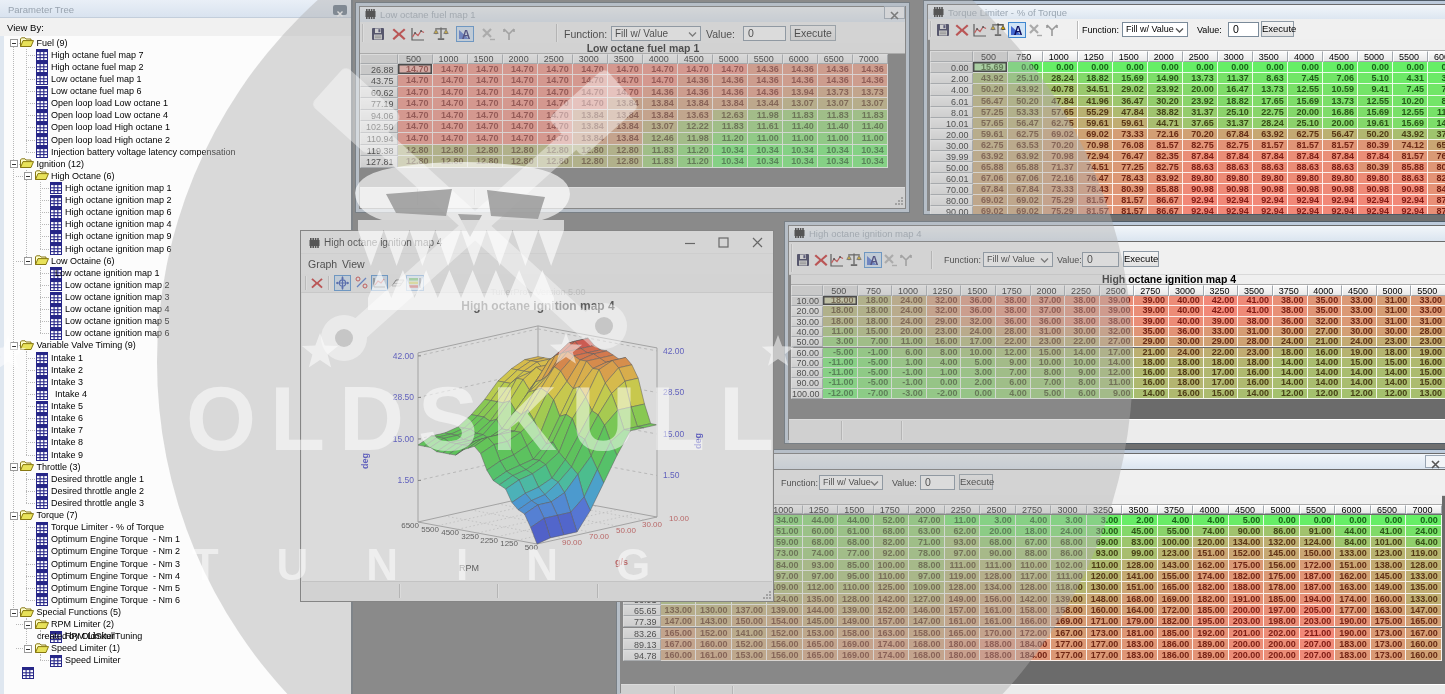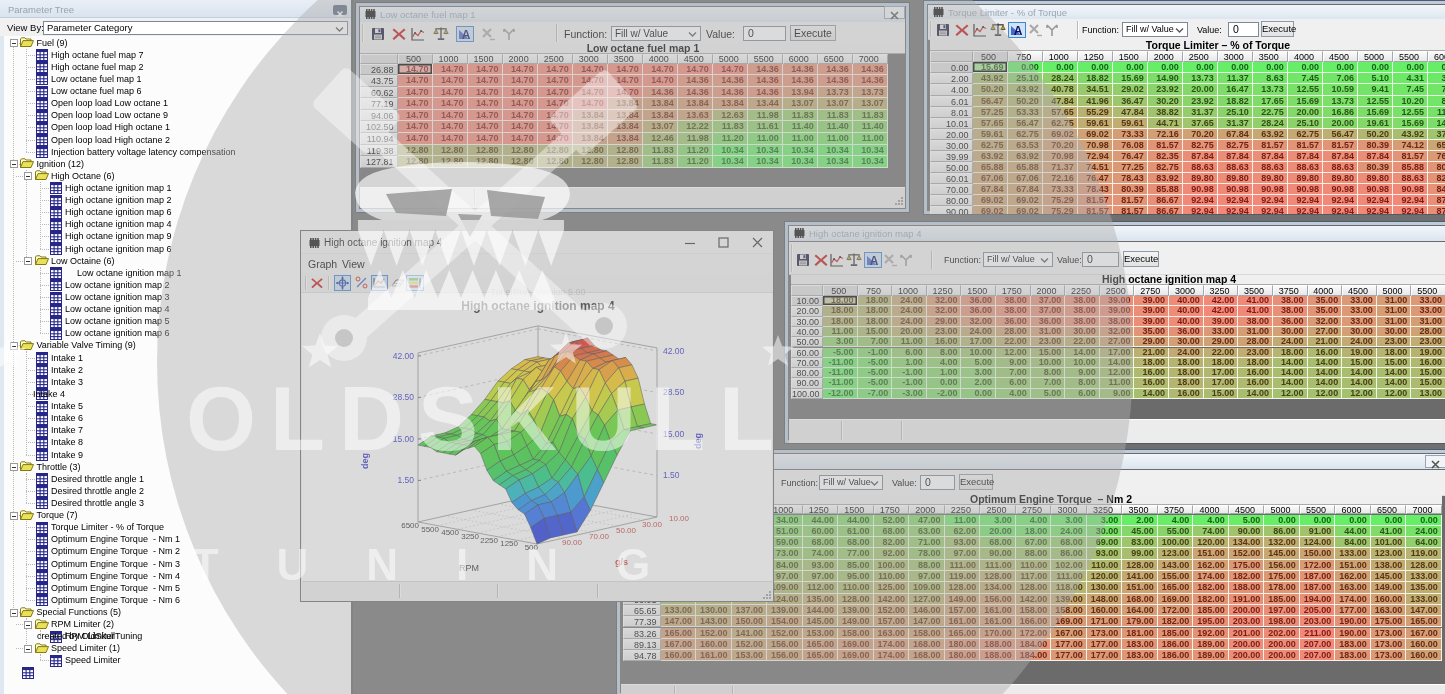--- a/index.html
+++ b/index.html
@@ -2,23 +2,20 @@
 <html><head><meta charset="utf-8"><style>html,body{margin:0;padding:0;background:#fff;font-family:"Liberation Sans",sans-serif;}#screen{position:relative;width:1445px;height:694px;overflow:hidden;background:#6f6f6f;}.trow{position:absolute;white-space:nowrap;font-family:"Liberation Sans",sans-serif;}.td,.th{display:inline-block;vertical-align:top;height:100%;box-sizing:border-box;text-align:right;padding-right:3px;overflow:hidden;}.td{border-right:1px solid rgba(255,255,255,0.85);border-bottom:1px solid rgba(255,255,255,0.85);font-weight:bold;}.th{background:linear-gradient(#fafafa,#e8e8e8);border-right:1px solid #a2a8ae;border-bottom:1px solid #a2a8ae;border-top:1px solid #fff;border-left:1px solid #fff;color:#000;}.titem{position:absolute;font-size:9px;line-height:12px;color:#000;white-space:nowrap;}</style></head><body>
 <div id="screen">
     <div style="position:absolute;left:0;top:0;width:353px;height:694px;background:#fcfcfc;border-right:2px solid #5c656e;box-sizing:border-box;z-index:5">
       <div style="position:absolute;left:0;top:0;width:351px;height:18px;background:linear-gradient(#e9eff7,#d9e3ef);border-bottom:1px solid #c3cedb;box-sizing:border-box"></div>
       <div style="position:absolute;left:8px;top:4px;font-size:9.5px;color:#98a3af">Parameter Tree</div>
       <div style="position:absolute;left:333px;top:5px;width:14px;height:10px;background:#5e6e7f;border-radius:2px"><svg width="14" height="10">
           <path d="M4.5,2.5 L9.5,7.5 M9.5,2.5 L4.5,7.5" stroke="#fff" stroke-width="1.4"></path>
         </svg></div>
       <div style="position:absolute;left:0;top:18px;width:351px;height:18px;background:#f1f1f1"></div>
       <div style="position:absolute;left:7px;top:22px;font-size:9.5px;color:#000">View By:</div>
-      <div style="position:absolute;left:43px;top:20.5px;width:305px;height:14px;background:#fff;border:1px solid #7a8a99;box-sizing:border-box;font-size:9.5px;line-height:12px;padding-left:3px;color:#000;overflow:hidden">Parameter Category<svg style="position:absolute;right:3px;top:3.0px" width="9" height="8">
-          <path d="M1,2.5 L4.5,6 L8,2.5" stroke="#555" stroke-width="1.3" fill="none"></path>
-        </svg></div>
       <div style="position:absolute;left:0;top:36px;width:4px;height:658px;background:#dfe7f0"></div>
       <div style="position:absolute;left:12.5px;top:42.6px;width:0;height:569.405px;border-left:1px dotted #b8b8b8"></div>
       <div style="position:absolute;left:16px;top:42.6px;width:4px;height:0;border-top:1px dotted #b8b8b8"></div>
       <div style="position:absolute;left:26px;top:54.715px;width:9px;height:0;border-top:1px dotted #b8b8b8"></div>
       <div style="position:absolute;left:26px;top:66.83px;width:9px;height:0;border-top:1px dotted #b8b8b8"></div>
       <div style="position:absolute;left:26px;top:78.945px;width:9px;height:0;border-top:1px dotted #b8b8b8"></div>
       <div style="position:absolute;left:26px;top:91.06px;width:9px;height:0;border-top:1px dotted #b8b8b8"></div>
       <div style="position:absolute;left:26px;top:103.17500000000001px;width:9px;height:0;border-top:1px dotted #b8b8b8"></div>
       <div style="position:absolute;left:26px;top:115.28999999999999px;width:9px;height:0;border-top:1px dotted #b8b8b8"></div>
       <div style="position:absolute;left:26px;top:127.405px;width:9px;height:0;border-top:1px dotted #b8b8b8"></div>
@@ -142,21 +139,21 @@
       <svg style="position:absolute;left:35.5px;top:109.78999999999999px" width="12" height="12" viewBox="0 0 12 12">
         <rect x="0.5" y="0.5" width="11" height="11" fill="#fff" stroke="#272788"></rect>
         <rect x="0.5" y="0.5" width="11" height="2.6" fill="#272788"></rect>
         <g stroke="#272788" stroke-width="1.1">
           <line x1="4.1" y1="3" x2="4.1" y2="11.5"></line>
           <line x1="7.8" y1="3" x2="7.8" y2="11.5"></line>
           <line x1="0.5" y1="5.8" x2="11.5" y2="5.8"></line>
           <line x1="0.5" y1="8.6" x2="11.5" y2="8.6"></line>
         </g>
       </svg>
-      <div class="titem" style="left:51px;top:109.28999999999999px">Open loop load Low octane 9</div>
+      <div class="titem" style="left:51px;top:109.28999999999999px">Open loop load Low octane 4</div>
       <svg style="position:absolute;left:35.5px;top:121.905px" width="12" height="12" viewBox="0 0 12 12">
         <rect x="0.5" y="0.5" width="11" height="11" fill="#fff" stroke="#272788"></rect>
         <rect x="0.5" y="0.5" width="11" height="2.6" fill="#272788"></rect>
         <g stroke="#272788" stroke-width="1.1">
           <line x1="4.1" y1="3" x2="4.1" y2="11.5"></line>
           <line x1="7.8" y1="3" x2="7.8" y2="11.5"></line>
           <line x1="0.5" y1="5.8" x2="11.5" y2="5.8"></line>
           <line x1="0.5" y1="8.6" x2="11.5" y2="8.6"></line>
         </g>
       </svg>
@@ -276,21 +273,21 @@
       <svg style="position:absolute;left:50px;top:267.285px" width="12" height="12" viewBox="0 0 12 12">
         <rect x="0.5" y="0.5" width="11" height="11" fill="#fff" stroke="#272788"></rect>
         <rect x="0.5" y="0.5" width="11" height="2.6" fill="#272788"></rect>
         <g stroke="#272788" stroke-width="1.1">
           <line x1="4.1" y1="3" x2="4.1" y2="11.5"></line>
           <line x1="7.8" y1="3" x2="7.8" y2="11.5"></line>
           <line x1="0.5" y1="5.8" x2="11.5" y2="5.8"></line>
           <line x1="0.5" y1="8.6" x2="11.5" y2="8.6"></line>
         </g>
       </svg>
-      <div class="titem" style="left:77px;top:266.785px">Low octane ignition map 1</div>
+      <div class="titem" style="left:55px;top:266.785px">Low octane ignition map 1</div>
       <svg style="position:absolute;left:50px;top:279.40000000000003px" width="12" height="12" viewBox="0 0 12 12">
         <rect x="0.5" y="0.5" width="11" height="11" fill="#fff" stroke="#272788"></rect>
         <rect x="0.5" y="0.5" width="11" height="2.6" fill="#272788"></rect>
         <g stroke="#272788" stroke-width="1.1">
           <line x1="4.1" y1="3" x2="4.1" y2="11.5"></line>
           <line x1="7.8" y1="3" x2="7.8" y2="11.5"></line>
           <line x1="0.5" y1="5.8" x2="11.5" y2="5.8"></line>
           <line x1="0.5" y1="8.6" x2="11.5" y2="8.6"></line>
         </g>
       </svg>
@@ -383,21 +380,21 @@
       <svg style="position:absolute;left:35.5px;top:388.435px" width="12" height="12" viewBox="0 0 12 12">
         <rect x="0.5" y="0.5" width="11" height="11" fill="#fff" stroke="#272788"></rect>
         <rect x="0.5" y="0.5" width="11" height="2.6" fill="#272788"></rect>
         <g stroke="#272788" stroke-width="1.1">
           <line x1="4.1" y1="3" x2="4.1" y2="11.5"></line>
           <line x1="7.8" y1="3" x2="7.8" y2="11.5"></line>
           <line x1="0.5" y1="5.8" x2="11.5" y2="5.8"></line>
           <line x1="0.5" y1="8.6" x2="11.5" y2="8.6"></line>
         </g>
       </svg>
-      <div class="titem" style="left:33px;top:387.935px">Intake 4</div>
+      <div class="titem" style="left:55px;top:387.935px">Intake 4</div>
       <svg style="position:absolute;left:35.5px;top:400.55px" width="12" height="12" viewBox="0 0 12 12">
         <rect x="0.5" y="0.5" width="11" height="11" fill="#fff" stroke="#272788"></rect>
         <rect x="0.5" y="0.5" width="11" height="2.6" fill="#272788"></rect>
         <g stroke="#272788" stroke-width="1.1">
           <line x1="4.1" y1="3" x2="4.1" y2="11.5"></line>
           <line x1="7.8" y1="3" x2="7.8" y2="11.5"></line>
           <line x1="0.5" y1="5.8" x2="11.5" y2="5.8"></line>
           <line x1="0.5" y1="8.6" x2="11.5" y2="8.6"></line>
         </g>
       </svg>
@@ -781,21 +778,20 @@
       </svg>
       <div style="position:absolute;left:153px;top:20px;width:1px;height:18px;background:#b9b9b9;border-right:1px solid #fff"></div>
       <div style="position:absolute;left:158px;top:23.5px;font-size:9px;line-height:11px;color:#000;white-space:nowrap">Function:</div>
       <div style="position:absolute;left:198px;top:20.5px;width:66px;height:15px;background:#fff;border:1px solid #7a8a99;box-sizing:border-box;font-size:9px;line-height:13px;padding-left:3px;color:#000;overflow:hidden">Fill w/ Value<svg style="position:absolute;right:3px;top:3.5px" width="9" height="8">
           <path d="M1,2.5 L4.5,6 L8,2.5" stroke="#555" stroke-width="1.3" fill="none"></path>
         </svg></div>
       <div style="position:absolute;left:273px;top:23.5px;font-size:9px;line-height:11px;color:#000;white-space:nowrap">Value:</div>
       <div style="position:absolute;left:304px;top:20.5px;width:31px;height:15px;background:#fff;border:1px solid #7a8a99;box-sizing:border-box;font-size:10.5px;line-height:13px;padding-left:4px;color:#000">0</div>
       <div style="position:absolute;left:337px;top:20px;width:33px;height:16px;background:linear-gradient(#f4f4f4,#e2e2e2);border:1px solid #8e9aa5;box-sizing:border-box;font-size:9.5px;line-height:14px;text-align:center;color:#000">Execute</div>
       <div style="position:absolute;left:5.600000000000023px;top:38px;width:533.56px;height:12.4px;background:#efefef;border-bottom:1px solid #aaa;box-sizing:border-box"></div>
-      <div style="position:absolute;left:94px;top:37.5px;width:400px;text-align:center;font-size:10.5px;font-weight:bold;color:#000;line-height:13.4px">Torque Limiter – % of Torque</div>
       <div class="trow" style="left:5.600000000000023px;top:50.4px;height:11px;line-height:10px;font-size:9px"><div class="th" style="width:43px;background:#dfdfdf"></div><div class="th" style="width:35.04px;background:#dddddd;text-align:center">500</div><div class="th" style="width:35.04px;text-align:center">750</div><div class="th" style="width:35.04px;text-align:center">1000</div><div class="th" style="width:35.04px;text-align:center">1250</div><div class="th" style="width:35.04px;text-align:center">1500</div><div class="th" style="width:35.04px;text-align:center">2000</div><div class="th" style="width:35.04px;text-align:center">2500</div><div class="th" style="width:35.04px;text-align:center">3000</div><div class="th" style="width:35.04px;text-align:center">3500</div><div class="th" style="width:35.04px;text-align:center">4000</div><div class="th" style="width:35.04px;text-align:center">4500</div><div class="th" style="width:35.04px;text-align:center">5000</div><div class="th" style="width:35.04px;text-align:center">5500</div><div class="th" style="width:35.04px;text-align:center">6000</div></div>
       <div class="trow" style="left:5.600000000000023px;top:61.4px;height:11.04px;line-height:10.54px;font-size:9px"><div class="th" style="width:43px;background:#dfdfdf;text-align:right;padding-right:3px;box-sizing:border-box">0.00</div><div class="td" style="width:35.04px;background:rgb(167,232,153);color:rgb(41,86,22);box-shadow:inset 0 0 0 1.5px #000;">15.69</div><div class="td" style="width:35.04px;background:rgb(102,238,102);color:rgb(23,98,23);">0.00</div><div class="td" style="width:35.04px;background:rgb(102,238,102);color:rgb(23,98,23);">0.00</div><div class="td" style="width:35.04px;background:rgb(102,238,102);color:rgb(23,98,23);">0.00</div><div class="td" style="width:35.04px;background:rgb(102,238,102);color:rgb(23,98,23);">0.00</div><div class="td" style="width:35.04px;background:rgb(102,238,102);color:rgb(23,98,23);">0.00</div><div class="td" style="width:35.04px;background:rgb(102,238,102);color:rgb(23,98,23);">0.00</div><div class="td" style="width:35.04px;background:rgb(102,238,102);color:rgb(23,98,23);">0.00</div><div class="td" style="width:35.04px;background:rgb(102,238,102);color:rgb(23,98,23);">0.00</div><div class="td" style="width:35.04px;background:rgb(102,238,102);color:rgb(23,98,23);">0.00</div><div class="td" style="width:35.04px;background:rgb(102,238,102);color:rgb(23,98,23);">0.00</div><div class="td" style="width:35.04px;background:rgb(102,238,102);color:rgb(23,98,23);">0.00</div><div class="td" style="width:35.04px;background:rgb(102,238,102);color:rgb(23,98,23);">0.00</div><div class="td" style="width:35.04px;background:rgb(102,238,102);color:rgb(23,98,23);">0.00</div></div>
       <div class="trow" style="left:5.600000000000023px;top:72.44px;height:11.04px;line-height:10.54px;font-size:9px"><div class="th" style="width:43px;text-align:right;padding-right:3px;box-sizing:border-box">2.00</div><div class="td" style="width:35.04px;background:rgb(168,190,111);color:rgb(73,64,22);">43.92</div><div class="td" style="width:35.04px;background:rgb(140,210,107);color:rgb(51,79,22);">25.10</div><div class="td" style="width:35.04px;background:rgb(145,207,107);color:rgb(55,76,22);">28.24</div><div class="td" style="width:35.04px;background:rgb(130,217,106);color:rgb(44,83,22);">18.82</div><div class="td" style="width:35.04px;background:rgb(126,221,105);color:rgb(41,86,22);">15.69</div><div class="td" style="width:35.04px;background:rgb(124,222,105);color:rgb(40,86,23);">14.90</div><div class="td" style="width:35.04px;background:rgb(123,223,105);color:rgb(39,87,23);">13.73</div><div class="td" style="width:35.04px;background:rgb(119,226,104);color:rgb(36,89,23);">11.37</div><div class="td" style="width:35.04px;background:rgb(115,229,104);color:rgb(33,91,23);">8.63</div><div class="td" style="width:35.04px;background:rgb(113,230,103);color:rgb(31,92,23);">7.45</div><div class="td" style="width:35.04px;background:rgb(113,230,103);color:rgb(31,93,23);">7.06</div><div class="td" style="width:35.04px;background:rgb(110,232,103);color:rgb(29,94,23);">5.10</div><div class="td" style="width:35.04px;background:rgb(108,233,103);color:rgb(28,95,23);">4.31</div><div class="td" style="width:35.04px;background:rgb(107,234,103);color:rgb(27,95,23);">3.53</div></div>
       <div class="trow" style="left:5.600000000000023px;top:83.47999999999999px;height:11.04px;line-height:10.54px;font-size:9px"><div class="th" style="width:43px;text-align:right;padding-right:3px;box-sizing:border-box">4.00</div><div class="td" style="width:35.04px;background:rgb(178,183,112);color:rgb(80,59,21);">50.20</div><div class="td" style="width:35.04px;background:rgb(168,190,111);color:rgb(73,64,22);">43.92</div><div class="td" style="width:35.04px;background:rgb(163,193,110);color:rgb(69,66,22);">40.78</div><div class="td" style="width:35.04px;background:rgb(154,200,109);color:rgb(62,71,22);">34.51</div><div class="td" style="width:35.04px;background:rgb(146,206,108);color:rgb(56,76,22);">29.02</div><div class="td" style="width:35.04px;background:rgb(138,212,107);color:rgb(50,79,22);">23.92</div><div class="td" style="width:35.04px;background:rgb(132,216,106);color:rgb(46,83,22);">20.00</div><div class="td" style="width:35.04px;background:rgb(127,220,105);color:rgb(42,85,22);">16.47</div><div class="td" style="width:35.04px;background:rgb(123,223,105);color:rgb(39,87,23);">13.73</div><div class="td" style="width:35.04px;background:rgb(121,224,104);color:rgb(37,88,23);">12.55</div><div class="td" style="width:35.04px;background:rgb(118,226,104);color:rgb(35,90,23);">10.59</div><div class="td" style="width:35.04px;background:rgb(116,228,104);color:rgb(34,91,23);">9.41</div><div class="td" style="width:35.04px;background:rgb(113,230,103);color:rgb(31,92,23);">7.45</div><div class="td" style="width:35.04px;background:rgb(113,230,103);color:rgb(31,93,23);">7.06</div></div>
       <div class="trow" style="left:5.600000000000023px;top:94.52px;height:11.04px;line-height:10.54px;font-size:9px"><div class="th" style="width:43px;text-align:right;padding-right:3px;box-sizing:border-box">6.01</div><div class="td" style="width:35.04px;background:rgb(187,176,113);color:rgb(87,54,21);">56.47</div><div class="td" style="width:35.04px;background:rgb(178,183,112);color:rgb(80,59,21);">50.20</div><div class="td" style="width:35.04px;background:rgb(174,186,111);color:rgb(77,61,21);">47.84</div><div class="td" style="width:35.04px;background:rgb(165,192,110);color:rgb(70,66,22);">41.96</div><div class="td" style="width:35.04px;background:rgb(157,198,109);color:rgb(64,70,22);">36.47</div><div class="td" style="width:35.04px;background:rgb(147,205,108);color:rgb(57,75,22);">30.20</div><div class="td" style="width:35.04px;background:rgb(138,212,107);color:rgb(50,79,22);">23.92</div><div class="td" style="width:35.04px;background:rgb(130,217,106);color:rgb(44,83,22);">18.82</div><div class="td" style="width:35.04px;background:rgb(129,219,105);color:rgb(43,84,22);">17.65</div><div class="td" style="width:35.04px;background:rgb(126,221,105);color:rgb(41,86,22);">15.69</div><div class="td" style="width:35.04px;background:rgb(123,223,105);color:rgb(39,87,23);">13.73</div><div class="td" style="width:35.04px;background:rgb(121,224,104);color:rgb(37,88,23);">12.55</div><div class="td" style="width:35.04px;background:rgb(117,227,104);color:rgb(35,90,23);">10.20</div><div class="td" style="width:35.04px;background:rgb(115,229,104);color:rgb(33,91,23);">8.63</div></div>
       <div class="trow" style="left:5.600000000000023px;top:105.56px;height:11.04px;line-height:10.54px;font-size:9px"><div class="th" style="width:43px;text-align:right;padding-right:3px;box-sizing:border-box">8.01</div><div class="td" style="width:35.04px;background:rgb(188,175,113);color:rgb(88,54,21);">57.25</div><div class="td" style="width:35.04px;background:rgb(182,180,112);color:rgb(83,57,21);">53.33</div><div class="td" style="width:35.04px;background:rgb(189,175,113);color:rgb(88,53,21);">57.65</div><div class="td" style="width:35.04px;background:rgb(185,177,113);color:rgb(85,55,21);">55.29</div><div class="td" style="width:35.04px;background:rgb(174,186,111);color:rgb(77,61,21);">47.84</div><div class="td" style="width:35.04px;background:rgb(160,195,110);color:rgb(67,68,22);">38.82</div><div class="td" style="width:35.04px;background:rgb(149,204,108);color:rgb(58,74,22);">31.37</div><div class="td" style="width:35.04px;background:rgb(140,210,107);color:rgb(51,79,22);">25.10</div><div class="td" style="width:35.04px;background:rgb(136,213,106);color:rgb(49,80,22);">22.75</div><div class="td" style="width:35.04px;background:rgb(132,216,106);color:rgb(46,83,22);">20.00</div><div class="td" style="width:35.04px;background:rgb(127,220,105);color:rgb(42,85,22);">16.86</div><div class="td" style="width:35.04px;background:rgb(126,221,105);color:rgb(41,86,22);">15.69</div><div class="td" style="width:35.04px;background:rgb(121,224,104);color:rgb(37,88,23);">12.55</div><div class="td" style="width:35.04px;background:rgb(119,226,104);color:rgb(36,89,23);">11.37</div></div>
       <div class="trow" style="left:5.600000000000023px;top:116.6px;height:11.04px;line-height:10.54px;font-size:9px"><div class="th" style="width:43px;text-align:right;padding-right:3px;box-sizing:border-box">10.01</div><div class="td" style="width:35.04px;background:rgb(189,175,113);color:rgb(88,53,21);">57.65</div><div class="td" style="width:35.04px;background:rgb(187,176,113);color:rgb(87,54,21);">56.47</div><div class="td" style="width:35.04px;background:rgb(196,169,114);color:rgb(94,49,21);">62.75</div><div class="td" style="width:35.04px;background:rgb(192,173,114);color:rgb(90,52,21);">59.61</div><div class="td" style="width:35.04px;background:rgb(192,173,114);color:rgb(90,52,21);">59.61</div><div class="td" style="width:35.04px;background:rgb(169,189,111);color:rgb(73,63,22);">44.71</div><div class="td" style="width:35.04px;background:rgb(159,197,109);color:rgb(66,69,22);">37.65</div><div class="td" style="width:35.04px;background:rgb(149,204,108);color:rgb(58,74,22);">31.37</div><div class="td" style="width:35.04px;background:rgb(145,207,107);color:rgb(55,76,22);">28.24</div><div class="td" style="width:35.04px;background:rgb(140,210,107);color:rgb(51,79,22);">25.10</div><div class="td" style="width:35.04px;background:rgb(132,216,106);color:rgb(46,83,22);">20.00</div><div class="td" style="width:35.04px;background:rgb(132,216,106);color:rgb(45,83,22);">19.61</div><div class="td" style="width:35.04px;background:rgb(126,221,105);color:rgb(41,86,22);">15.69</div><div class="td" style="width:35.04px;background:rgb(124,222,105);color:rgb(39,87,23);">14.51</div></div>
       <div class="trow" style="left:5.600000000000023px;top:127.63999999999999px;height:11.04px;line-height:10.54px;font-size:9px"><div class="th" style="width:43px;text-align:right;padding-right:3px;box-sizing:border-box">20.00</div><div class="td" style="width:35.04px;background:rgb(192,173,114);color:rgb(90,52,21);">59.61</div><div class="td" style="width:35.04px;background:rgb(196,169,114);color:rgb(94,49,21);">62.75</div><div class="td" style="width:35.04px;background:rgb(206,162,115);color:rgb(101,45,21);">69.02</div><div class="td" style="width:35.04px;background:rgb(206,162,115);color:rgb(101,45,21);">69.02</div><div class="td" style="width:35.04px;background:rgb(212,158,116);color:rgb(106,41,21);">73.33</div><div class="td" style="width:35.04px;background:rgb(211,159,116);color:rgb(104,42,21);">72.16</div><div class="td" style="width:35.04px;background:rgb(208,161,116);color:rgb(102,44,21);">70.20</div><div class="td" style="width:35.04px;background:rgb(204,164,115);color:rgb(100,45,21);">67.84</div><div class="td" style="width:35.04px;background:rgb(198,168,114);color:rgb(95,49,21);">63.92</div><div class="td" style="width:35.04px;background:rgb(196,169,114);color:rgb(94,49,21);">62.75</div><div class="td" style="width:35.04px;background:rgb(187,176,113);color:rgb(87,54,21);">56.47</div><div class="td" style="width:35.04px;background:rgb(178,183,112);color:rgb(80,59,21);">50.20</div><div class="td" style="width:35.04px;background:rgb(168,190,111);color:rgb(73,64,22);">43.92</div><div class="td" style="width:35.04px;background:rgb(159,197,109);color:rgb(66,69,22);">37.65</div></div>
       <div class="trow" style="left:5.600000000000023px;top:138.68px;height:11.04px;line-height:10.54px;font-size:9px"><div class="th" style="width:43px;text-align:right;padding-right:3px;box-sizing:border-box">30.00</div><div class="td" style="width:35.04px;background:rgb(196,169,114);color:rgb(94,49,21);">62.75</div><div class="td" style="width:35.04px;background:rgb(198,168,114);color:rgb(95,49,21);">63.53</div><div class="td" style="width:35.04px;background:rgb(208,161,116);color:rgb(102,44,21);">70.20</div><div class="td" style="width:35.04px;background:rgb(209,160,116);color:rgb(103,43,21);">70.98</div><div class="td" style="width:35.04px;background:rgb(217,155,117);color:rgb(109,39,21);">76.08</div><div class="td" style="width:35.04px;background:rgb(225,149,118);color:rgb(115,35,20);">81.57</div><div class="td" style="width:35.04px;background:rgb(227,147,118);color:rgb(116,34,20);">82.75</div><div class="td" style="width:35.04px;background:rgb(227,147,118);color:rgb(116,34,20);">82.75</div><div class="td" style="width:35.04px;background:rgb(225,149,118);color:rgb(115,35,20);">81.57</div><div class="td" style="width:35.04px;background:rgb(225,149,118);color:rgb(115,35,20);">81.57</div><div class="td" style="width:35.04px;background:rgb(225,149,118);color:rgb(115,35,20);">81.57</div><div class="td" style="width:35.04px;background:rgb(223,150,118);color:rgb(114,36,20);">80.39</div><div class="td" style="width:35.04px;background:rgb(214,157,116);color:rgb(107,41,21);">74.12</div><div class="td" style="width:35.04px;background:rgb(201,166,115);color:rgb(97,47,21);">65.88</div></div>
       <div class="trow" style="left:5.600000000000023px;top:149.72px;height:11.04px;line-height:10.54px;font-size:9px"><div class="th" style="width:43px;text-align:right;padding-right:3px;box-sizing:border-box">39.99</div><div class="td" style="width:35.04px;background:rgb(198,168,114);color:rgb(95,49,21);">63.92</div><div class="td" style="width:35.04px;background:rgb(198,168,114);color:rgb(95,49,21);">63.92</div><div class="td" style="width:35.04px;background:rgb(209,160,116);color:rgb(103,43,21);">70.98</div><div class="td" style="width:35.04px;background:rgb(212,158,116);color:rgb(105,42,21);">72.94</div><div class="td" style="width:35.04px;background:rgb(217,154,117);color:rgb(109,39,21);">76.47</div><div class="td" style="width:35.04px;background:rgb(226,148,118);color:rgb(116,34,20);">82.35</div><div class="td" style="width:35.04px;background:rgb(234,142,119);color:rgb(122,30,20);">87.84</div><div class="td" style="width:35.04px;background:rgb(234,142,119);color:rgb(122,30,20);">87.84</div><div class="td" style="width:35.04px;background:rgb(234,142,119);color:rgb(122,30,20);">87.84</div><div class="td" style="width:35.04px;background:rgb(234,142,119);color:rgb(122,30,20);">87.84</div><div class="td" style="width:35.04px;background:rgb(234,142,119);color:rgb(122,30,20);">87.84</div><div class="td" style="width:35.04px;background:rgb(234,142,119);color:rgb(122,30,20);">87.84</div><div class="td" style="width:35.04px;background:rgb(225,149,118);color:rgb(115,35,20);">81.57</div><div class="td" style="width:35.04px;background:rgb(217,154,117);color:rgb(109,39,21);">76.47</div></div>
@@ -907,21 +903,20 @@
       <div style="position:absolute;left:4px;top:20px;width:832px;height:26px;background:#f0f0f0;border-bottom:1px solid #d9d9d9;box-sizing:border-box"></div>
       <div style="position:absolute;left:6px;top:22px;width:1px;height:21px;background:#c4c4c4;border-right:1px solid #fff"></div>
       <div style="position:absolute;left:164px;top:27.5px;font-size:9px;line-height:11px;color:#000;white-space:nowrap">Function:</div>
       <div style="position:absolute;left:202px;top:24.5px;width:64px;height:15px;background:#fff;border:1px solid #7a8a99;box-sizing:border-box;font-size:9px;line-height:13px;padding-left:3px;color:#000;overflow:hidden">Fill w/ Value<svg style="position:absolute;right:3px;top:3.5px" width="9" height="8">
           <path d="M1,2.5 L4.5,6 L8,2.5" stroke="#555" stroke-width="1.3" fill="none"></path>
         </svg></div>
       <div style="position:absolute;left:275px;top:27.5px;font-size:9px;line-height:11px;color:#000;white-space:nowrap">Value:</div>
       <div style="position:absolute;left:303px;top:24.5px;width:35px;height:15px;background:#fff;border:1px solid #7a8a99;box-sizing:border-box;font-size:10.5px;line-height:13px;padding-left:4px;color:#000">0</div>
       <div style="position:absolute;left:342px;top:24px;width:34px;height:16px;background:linear-gradient(#f4f4f4,#e2e2e2);border:1px solid #8e9aa5;box-sizing:border-box;font-size:9.5px;line-height:14px;text-align:center;color:#000">Execute</div>
       <div style="position:absolute;left:6px;top:44.5px;width:818.94px;height:10.3px;background:#efefef;border-bottom:1px solid #aaa;box-sizing:border-box"></div>
-      <div style="position:absolute;left:234px;top:44.0px;width:400px;text-align:center;font-size:10.5px;font-weight:bold;color:#000;line-height:11.3px">Optimum Engine Torque&nbsp; – Nm 2</div>
       <div class="trow" style="left:6px;top:54.8px;height:9.7px;line-height:8.7px;font-size:9px"><div class="th" style="width:37.5px;"></div><div class="th" style="width:35.52px;text-align:center">250</div><div class="th" style="width:35.52px;text-align:center">500</div><div class="th" style="width:35.52px;text-align:center">750</div><div class="th" style="width:35.52px;text-align:center">1000</div><div class="th" style="width:35.52px;text-align:center">1250</div><div class="th" style="width:35.52px;text-align:center">1500</div><div class="th" style="width:35.52px;text-align:center">1750</div><div class="th" style="width:35.52px;text-align:center">2000</div><div class="th" style="width:35.52px;text-align:center">2250</div><div class="th" style="width:35.52px;text-align:center">2500</div><div class="th" style="width:35.52px;text-align:center">2750</div><div class="th" style="width:35.52px;text-align:center">3000</div><div class="th" style="width:35.52px;text-align:center">3250</div><div class="th" style="width:35.52px;text-align:center">3500</div><div class="th" style="width:35.52px;text-align:center">3750</div><div class="th" style="width:35.52px;text-align:center">4000</div><div class="th" style="width:35.52px;text-align:center">4500</div><div class="th" style="width:35.52px;text-align:center">5000</div><div class="th" style="width:35.52px;text-align:center">5500</div><div class="th" style="width:35.52px;text-align:center">6000</div><div class="th" style="width:35.52px;text-align:center">6500</div><div class="th" style="width:35.52px;text-align:center">7000</div></div>
       <div class="trow" style="left:6px;top:64.5px;height:11.3px;line-height:10.8px;font-size:9px"><div class="th" style="width:37.5px;text-align:right;padding-right:3px;box-sizing:border-box">5.87</div><div class="td" style="width:35.52px;background:rgb(115,228,104);color:rgb(33,91,23);">20.00</div><div class="td" style="width:35.52px;background:rgb(119,226,104);color:rgb(35,89,23);">25.00</div><div class="td" style="width:35.52px;background:rgb(122,223,105);color:rgb(38,88,23);">30.00</div><div class="td" style="width:35.52px;background:rgb(125,222,105);color:rgb(40,86,23);">34.00</div><div class="td" style="width:35.52px;background:rgb(131,217,106);color:rgb(45,83,22);">44.00</div><div class="td" style="width:35.52px;background:rgb(131,217,106);color:rgb(45,83,22);">44.00</div><div class="td" style="width:35.52px;background:rgb(137,213,106);color:rgb(49,80,22);">52.00</div><div class="td" style="width:35.52px;background:rgb(133,215,106);color:rgb(46,82,22);">47.00</div><div class="td" style="width:35.52px;background:rgb(109,233,103);color:rgb(28,94,23);">11.00</div><div class="td" style="width:35.52px;background:rgb(104,237,102);color:rgb(24,97,23);">3.00</div><div class="td" style="width:35.52px;background:rgb(105,236,102);color:rgb(25,97,23);">4.00</div><div class="td" style="width:35.52px;background:rgb(104,237,102);color:rgb(24,97,23);">3.00</div><div class="td" style="width:35.52px;background:rgb(104,237,102);color:rgb(24,97,23);">3.00</div><div class="td" style="width:35.52px;background:rgb(103,237,102);color:rgb(24,97,23);">2.00</div><div class="td" style="width:35.52px;background:rgb(105,236,102);color:rgb(25,97,23);">4.00</div><div class="td" style="width:35.52px;background:rgb(105,236,102);color:rgb(25,97,23);">4.00</div><div class="td" style="width:35.52px;background:rgb(105,236,102);color:rgb(25,96,23);">5.00</div><div class="td" style="width:35.52px;background:rgb(102,238,102);color:rgb(23,98,23);">0.00</div><div class="td" style="width:35.52px;background:rgb(102,238,102);color:rgb(23,98,23);">0.00</div><div class="td" style="width:35.52px;background:rgb(102,238,102);color:rgb(23,98,23);">0.00</div><div class="td" style="width:35.52px;background:rgb(102,238,102);color:rgb(23,98,23);">0.00</div><div class="td" style="width:35.52px;background:rgb(102,238,102);color:rgb(23,98,23);">0.00</div></div>
       <div class="trow" style="left:6px;top:75.8px;height:11.3px;line-height:10.8px;font-size:9px"><div class="th" style="width:37.5px;text-align:right;padding-right:3px;box-sizing:border-box">11.74</div><div class="td" style="width:35.52px;background:rgb(122,223,105);color:rgb(38,88,23);">30.00</div><div class="td" style="width:35.52px;background:rgb(127,220,105);color:rgb(42,85,22);">38.00</div><div class="td" style="width:35.52px;background:rgb(132,216,106);color:rgb(45,83,22);">45.00</div><div class="td" style="width:35.52px;background:rgb(136,213,106);color:rgb(48,81,22);">51.00</div><div class="td" style="width:35.52px;background:rgb(142,209,107);color:rgb(53,78,22);">60.00</div><div class="td" style="width:35.52px;background:rgb(142,209,107);color:rgb(53,77,22);">61.00</div><div class="td" style="width:35.52px;background:rgb(147,205,108);color:rgb(57,75,22);">68.00</div><div class="td" style="width:35.52px;background:rgb(144,208,107);color:rgb(54,77,22);">63.00</div><div class="td" style="width:35.52px;background:rgb(143,208,107);color:rgb(54,77,22);">62.00</div><div class="td" style="width:35.52px;background:rgb(115,228,104);color:rgb(33,91,23);">20.00</div><div class="td" style="width:35.52px;background:rgb(114,229,104);color:rgb(32,92,23);">18.00</div><div class="td" style="width:35.52px;background:rgb(118,226,104);color:rgb(35,90,23);">24.00</div><div class="td" style="width:35.52px;background:rgb(122,223,105);color:rgb(38,88,23);">30.00</div><div class="td" style="width:35.52px;background:rgb(132,216,106);color:rgb(45,83,22);">45.00</div><div class="td" style="width:35.52px;background:rgb(138,211,107);color:rgb(50,79,22);">55.00</div><div class="td" style="width:35.52px;background:rgb(151,202,108);color:rgb(60,73,22);">74.00</div><div class="td" style="width:35.52px;background:rgb(162,194,110);color:rgb(68,67,22);">90.00</div><div class="td" style="width:35.52px;background:rgb(159,196,109);color:rgb(66,69,22);">86.00</div><div class="td" style="width:35.52px;background:rgb(162,194,110);color:rgb(68,67,22);">91.00</div><div class="td" style="width:35.52px;background:rgb(131,217,106);color:rgb(45,83,22);">44.00</div><div class="td" style="width:35.52px;background:rgb(129,218,105);color:rgb(43,84,22);">41.00</div><div class="td" style="width:35.52px;background:rgb(118,226,104);color:rgb(35,90,23);">24.00</div></div>
       <div class="trow" style="left:6px;top:87.1px;height:11.3px;line-height:10.8px;font-size:9px"><div class="th" style="width:37.5px;text-align:right;padding-right:3px;box-sizing:border-box">17.61</div><div class="td" style="width:35.52px;background:rgb(129,219,105);color:rgb(43,84,22);">40.00</div><div class="td" style="width:35.52px;background:rgb(134,215,106);color:rgb(47,82,22);">48.00</div><div class="td" style="width:35.52px;background:rgb(138,212,107);color:rgb(50,80,22);">54.00</div><div class="td" style="width:35.52px;background:rgb(141,209,107);color:rgb(52,78,22);">59.00</div><div class="td" style="width:35.52px;background:rgb(147,205,108);color:rgb(57,75,22);">68.00</div><div class="td" style="width:35.52px;background:rgb(147,205,108);color:rgb(57,75,22);">68.00</div><div class="td" style="width:35.52px;background:rgb(156,198,109);color:rgb(64,70,22);">82.00</div><div class="td" style="width:35.52px;background:rgb(149,204,108);color:rgb(58,74,22);">71.00</div><div class="td" style="width:35.52px;background:rgb(164,193,110);color:rgb(69,66,22);">93.00</div><div class="td" style="width:35.52px;background:rgb(147,205,108);color:rgb(57,75,22);">68.00</div><div class="td" style="width:35.52px;background:rgb(146,206,108);color:rgb(56,75,22);">67.00</div><div class="td" style="width:35.52px;background:rgb(147,205,108);color:rgb(57,75,22);">68.00</div><div class="td" style="width:35.52px;background:rgb(148,205,108);color:rgb(57,74,22);">69.00</div><div class="td" style="width:35.52px;background:rgb(157,198,109);color:rgb(64,70,22);">83.00</div><div class="td" style="width:35.52px;background:rgb(168,190,111);color:rgb(73,64,22);">100.00</div><div class="td" style="width:35.52px;background:rgb(182,180,112);color:rgb(83,57,21);">120.00</div><div class="td" style="width:35.52px;background:rgb(191,173,113);color:rgb(90,52,21);">134.00</div><div class="td" style="width:35.52px;background:rgb(190,174,113);color:rgb(89,53,21);">132.00</div><div class="td" style="width:35.52px;background:rgb(184,178,113);color:rgb(85,56,21);">124.00</div><div class="td" style="width:35.52px;background:rgb(158,197,109);color:rgb(65,69,22);">84.00</div><div class="td" style="width:35.52px;background:rgb(169,189,111);color:rgb(73,64,22);">101.00</div><div class="td" style="width:35.52px;background:rgb(144,207,107);color:rgb(55,76,22);">64.00</div></div>
       <div class="trow" style="left:6px;top:98.4px;height:11.3px;line-height:10.8px;font-size:9px"><div class="th" style="width:37.5px;text-align:right;padding-right:3px;box-sizing:border-box">23.48</div><div class="td" style="width:35.52px;background:rgb(137,213,106);color:rgb(49,80,22);">52.00</div><div class="td" style="width:35.52px;background:rgb(142,209,107);color:rgb(53,78,22);">60.00</div><div class="td" style="width:35.52px;background:rgb(146,206,108);color:rgb(56,75,22);">66.00</div><div class="td" style="width:35.52px;background:rgb(150,203,108);color:rgb(59,73,22);">73.00</div><div class="td" style="width:35.52px;background:rgb(151,202,108);color:rgb(60,73,22);">74.00</div><div class="td" style="width:35.52px;background:rgb(153,201,109);color:rgb(61,72,22);">77.00</div><div class="td" style="width:35.52px;background:rgb(163,194,110);color:rgb(69,67,22);">92.00</div><div class="td" style="width:35.52px;background:rgb(154,200,109);color:rgb(62,71,22);">78.00</div><div class="td" style="width:35.52px;background:rgb(166,191,110);color:rgb(71,65,22);">97.00</div><div class="td" style="width:35.52px;background:rgb(162,194,110);color:rgb(68,67,22);">90.00</div><div class="td" style="width:35.52px;background:rgb(160,195,110);color:rgb(67,68,22);">88.00</div><div class="td" style="width:35.52px;background:rgb(159,196,109);color:rgb(66,69,22);">86.00</div><div class="td" style="width:35.52px;background:rgb(164,193,110);color:rgb(69,66,22);">93.00</div><div class="td" style="width:35.52px;background:rgb(168,190,110);color:rgb(72,64,22);">99.00</div><div class="td" style="width:35.52px;background:rgb(184,179,112);color:rgb(84,56,21);">123.00</div><div class="td" style="width:35.52px;background:rgb(202,165,115);color:rgb(98,46,21);">151.00</div><div class="td" style="width:35.52px;background:rgb(203,165,115);color:rgb(99,46,21);">152.00</div><div class="td" style="width:35.52px;background:rgb(198,168,114);color:rgb(95,49,21);">145.00</div><div class="td" style="width:35.52px;background:rgb(202,165,115);color:rgb(98,47,21);">150.00</div><div class="td" style="width:35.52px;background:rgb(190,174,113);color:rgb(89,53,21);">133.00</div><div class="td" style="width:35.52px;background:rgb(184,179,112);color:rgb(84,56,21);">123.00</div><div class="td" style="width:35.52px;background:rgb(181,180,112);color:rgb(82,57,21);">119.00</div></div>
       <div class="trow" style="left:6px;top:109.7px;height:11.3px;line-height:10.8px;font-size:9px"><div class="th" style="width:37.5px;text-align:right;padding-right:3px;box-sizing:border-box">29.35</div><div class="td" style="width:35.52px;background:rgb(143,208,107);color:rgb(54,77,22);">62.00</div><div class="td" style="width:35.52px;background:rgb(148,204,108);color:rgb(58,74,22);">70.00</div><div class="td" style="width:35.52px;background:rgb(154,200,109);color:rgb(62,71,22);">78.00</div><div class="td" style="width:35.52px;background:rgb(158,197,109);color:rgb(65,69,22);">84.00</div><div class="td" style="width:35.52px;background:rgb(164,193,110);color:rgb(69,66,22);">93.00</div><div class="td" style="width:35.52px;background:rgb(158,197,109);color:rgb(65,69,22);">85.00</div><div class="td" style="width:35.52px;background:rgb(168,190,111);color:rgb(73,64,22);">100.00</div><div class="td" style="width:35.52px;background:rgb(160,195,110);color:rgb(67,68,22);">88.00</div><div class="td" style="width:35.52px;background:rgb(176,184,111);color:rgb(78,60,21);">111.00</div><div class="td" style="width:35.52px;background:rgb(176,184,111);color:rgb(78,60,21);">111.00</div><div class="td" style="width:35.52px;background:rgb(175,185,111);color:rgb(78,60,21);">110.00</div><div class="td" style="width:35.52px;background:rgb(170,189,111);color:rgb(74,63,22);">102.00</div><div class="td" style="width:35.52px;background:rgb(175,185,111);color:rgb(78,60,21);">110.00</div><div class="td" style="width:35.52px;background:rgb(187,176,113);color:rgb(87,54,21);">128.00</div><div class="td" style="width:35.52px;background:rgb(197,169,114);color:rgb(94,49,21);">143.00</div><div class="td" style="width:35.52px;background:rgb(209,160,116);color:rgb(104,43,21);">162.00</div><div class="td" style="width:35.52px;background:rgb(218,153,117);color:rgb(110,38,21);">175.00</div><div class="td" style="width:35.52px;background:rgb(206,163,115);color:rgb(101,45,21);">156.00</div><div class="td" style="width:35.52px;background:rgb(216,155,117);color:rgb(109,39,21);">172.00</div><div class="td" style="width:35.52px;background:rgb(202,165,115);color:rgb(98,46,21);">151.00</div><div class="td" style="width:35.52px;background:rgb(194,171,114);color:rgb(92,51,21);">138.00</div><div class="td" style="width:35.52px;background:rgb(187,176,113);color:rgb(87,54,21);">128.00</div></div>
       <div class="trow" style="left:6px;top:121.0px;height:11.3px;line-height:10.8px;font-size:9px"><div class="th" style="width:37.5px;text-align:right;padding-right:3px;box-sizing:border-box">35.22</div><div class="td" style="width:35.52px;background:rgb(152,202,108);color:rgb(60,72,22);">75.00</div><div class="td" style="width:35.52px;background:rgb(156,198,109);color:rgb(64,70,22);">82.00</div><div class="td" style="width:35.52px;background:rgb(162,194,110);color:rgb(68,67,22);">90.00</div><div class="td" style="width:35.52px;background:rgb(166,191,110);color:rgb(71,65,22);">97.00</div><div class="td" style="width:35.52px;background:rgb(166,191,110);color:rgb(71,65,22);">97.00</div><div class="td" style="width:35.52px;background:rgb(165,192,110);color:rgb(70,66,22);">95.00</div><div class="td" style="width:35.52px;background:rgb(175,185,111);color:rgb(78,60,21);">110.00</div><div class="td" style="width:35.52px;background:rgb(166,191,110);color:rgb(71,65,22);">97.00</div><div class="td" style="width:35.52px;background:rgb(181,180,112);color:rgb(82,57,21);">119.00</div><div class="td" style="width:35.52px;background:rgb(187,176,113);color:rgb(87,54,21);">128.00</div><div class="td" style="width:35.52px;background:rgb(180,181,112);color:rgb(81,58,21);">117.00</div><div class="td" style="width:35.52px;background:rgb(176,184,111);color:rgb(78,60,21);">111.00</div><div class="td" style="width:35.52px;background:rgb(182,180,112);color:rgb(83,57,21);">120.00</div><div class="td" style="width:35.52px;background:rgb(196,170,114);color:rgb(93,50,21);">141.00</div><div class="td" style="width:35.52px;background:rgb(205,163,115);color:rgb(100,45,21);">155.00</div><div class="td" style="width:35.52px;background:rgb(217,154,117);color:rgb(110,39,21);">174.00</div><div class="td" style="width:35.52px;background:rgb(223,150,118);color:rgb(114,36,20);">182.00</div><div class="td" style="width:35.52px;background:rgb(218,153,117);color:rgb(110,38,21);">175.00</div><div class="td" style="width:35.52px;background:rgb(226,148,118);color:rgb(116,34,20);">187.00</div><div class="td" style="width:35.52px;background:rgb(209,160,116);color:rgb(104,43,21);">162.00</div><div class="td" style="width:35.52px;background:rgb(198,168,114);color:rgb(95,49,21);">145.00</div><div class="td" style="width:35.52px;background:rgb(190,174,113);color:rgb(89,53,21);">133.00</div></div>
       <div class="trow" style="left:6px;top:132.3px;height:11.3px;line-height:10.8px;font-size:9px"><div class="th" style="width:37.5px;text-align:right;padding-right:3px;box-sizing:border-box">41.09</div><div class="td" style="width:35.52px;background:rgb(160,195,110);color:rgb(67,68,22);">88.00</div><div class="td" style="width:35.52px;background:rgb(165,192,110);color:rgb(70,66,22);">95.00</div><div class="td" style="width:35.52px;background:rgb(170,189,111);color:rgb(74,63,22);">102.00</div><div class="td" style="width:35.52px;background:rgb(174,185,111);color:rgb(77,61,21);">109.00</div><div class="td" style="width:35.52px;background:rgb(176,184,112);color:rgb(79,60,21);">112.00</div><div class="td" style="width:35.52px;background:rgb(175,185,111);color:rgb(78,60,21);">110.00</div><div class="td" style="width:35.52px;background:rgb(185,178,113);color:rgb(85,55,21);">125.00</div><div class="td" style="width:35.52px;background:rgb(174,185,111);color:rgb(77,61,21);">109.00</div><div class="td" style="width:35.52px;background:rgb(187,176,113);color:rgb(87,54,21);">128.00</div><div class="td" style="width:35.52px;background:rgb(191,173,113);color:rgb(90,52,21);">134.00</div><div class="td" style="width:35.52px;background:rgb(187,176,113);color:rgb(87,54,21);">128.00</div><div class="td" style="width:35.52px;background:rgb(180,181,112);color:rgb(82,58,21);">118.00</div><div class="td" style="width:35.52px;background:rgb(188,175,113);color:rgb(88,54,21);">130.00</div><div class="td" style="width:35.52px;background:rgb(202,165,115);color:rgb(98,46,21);">151.00</div><div class="td" style="width:35.52px;background:rgb(211,158,116);color:rgb(105,42,21);">165.00</div><div class="td" style="width:35.52px;background:rgb(223,150,118);color:rgb(114,36,20);">182.00</div><div class="td" style="width:35.52px;background:rgb(227,147,118);color:rgb(117,34,20);">188.00</div><div class="td" style="width:35.52px;background:rgb(220,152,117);color:rgb(112,37,20);">178.00</div><div class="td" style="width:35.52px;background:rgb(226,148,118);color:rgb(116,34,20);">187.00</div><div class="td" style="width:35.52px;background:rgb(210,159,116);color:rgb(104,42,21);">163.00</div><div class="td" style="width:35.52px;background:rgb(201,166,115);color:rgb(97,47,21);">149.00</div><div class="td" style="width:35.52px;background:rgb(192,173,114);color:rgb(90,52,21);">135.00</div></div>
       <div class="trow" style="left:6px;top:143.60000000000002px;height:11.3px;line-height:10.8px;font-size:9px"><div class="th" style="width:37.5px;text-align:right;padding-right:3px;box-sizing:border-box">53.91</div><div class="td" style="width:35.52px;background:rgb(168,190,111);color:rgb(73,64,22);">100.00</div><div class="td" style="width:35.52px;background:rgb(175,185,111);color:rgb(78,60,21);">110.00</div><div class="td" style="width:35.52px;background:rgb(180,181,112);color:rgb(82,58,21);">118.00</div><div class="td" style="width:35.52px;background:rgb(184,178,113);color:rgb(85,56,21);">124.00</div><div class="td" style="width:35.52px;background:rgb(192,173,114);color:rgb(90,52,21);">135.00</div><div class="td" style="width:35.52px;background:rgb(187,176,113);color:rgb(87,54,21);">128.00</div><div class="td" style="width:35.52px;background:rgb(196,169,114);color:rgb(94,50,21);">142.00</div><div class="td" style="width:35.52px;background:rgb(186,177,113);color:rgb(86,55,21);">127.00</div><div class="td" style="width:35.52px;background:rgb(201,166,115);color:rgb(97,47,21);">149.00</div><div class="td" style="width:35.52px;background:rgb(206,163,115);color:rgb(101,45,21);">156.00</div><div class="td" style="width:35.52px;background:rgb(196,169,114);color:rgb(94,50,21);">142.00</div><div class="td" style="width:35.52px;background:rgb(194,171,114);color:rgb(92,51,21);">139.00</div><div class="td" style="width:35.52px;background:rgb(200,166,115);color:rgb(97,47,21);">148.00</div><div class="td" style="width:35.52px;background:rgb(213,157,116);color:rgb(107,41,21);">168.00</div><div class="td" style="width:35.52px;background:rgb(214,156,116);color:rgb(107,40,21);">169.00</div><div class="td" style="width:35.52px;background:rgb(223,150,118);color:rgb(114,36,20);">182.00</div><div class="td" style="width:35.52px;background:rgb(229,146,118);color:rgb(118,33,20);">191.00</div><div class="td" style="width:35.52px;background:rgb(225,149,118);color:rgb(115,35,20);">185.00</div><div class="td" style="width:35.52px;background:rgb(231,144,119);color:rgb(120,32,20);">194.00</div><div class="td" style="width:35.52px;background:rgb(217,154,117);color:rgb(110,39,21);">174.00</div><div class="td" style="width:35.52px;background:rgb(208,161,116);color:rgb(103,43,21);">160.00</div><div class="td" style="width:35.52px;background:rgb(190,174,113);color:rgb(89,53,21);">133.00</div></div>
       <div class="trow" style="left:6px;top:154.9px;height:11.3px;line-height:10.8px;font-size:9px"><div class="th" style="width:37.5px;text-align:right;padding-right:3px;box-sizing:border-box">65.65</div><div class="td" style="width:35.52px;background:rgb(190,174,113);color:rgb(89,53,21);">133.00</div><div class="td" style="width:35.52px;background:rgb(188,175,113);color:rgb(88,54,21);">130.00</div><div class="td" style="width:35.52px;background:rgb(193,172,114);color:rgb(91,51,21);">137.00</div><div class="td" style="width:35.52px;background:rgb(194,171,114);color:rgb(92,51,21);">139.00</div><div class="td" style="width:35.52px;background:rgb(198,168,114);color:rgb(95,49,21);">144.00</div><div class="td" style="width:35.52px;background:rgb(194,171,114);color:rgb(92,51,21);">139.00</div><div class="td" style="width:35.52px;background:rgb(203,165,115);color:rgb(99,46,21);">152.00</div><div class="td" style="width:35.52px;background:rgb(199,167,114);color:rgb(96,48,21);">146.00</div><div class="td" style="width:35.52px;background:rgb(206,162,115);color:rgb(101,44,21);">157.00</div><div class="td" style="width:35.52px;background:rgb(209,160,116);color:rgb(103,43,21);">161.00</div><div class="td" style="width:35.52px;background:rgb(207,162,115);color:rgb(102,44,21);">158.00</div><div class="td" style="width:35.52px;background:rgb(207,162,115);color:rgb(102,44,21);">158.00</div><div class="td" style="width:35.52px;background:rgb(208,161,116);color:rgb(103,43,21);">160.00</div><div class="td" style="width:35.52px;background:rgb(211,159,116);color:rgb(105,42,21);">164.00</div><div class="td" style="width:35.52px;background:rgb(216,155,117);color:rgb(109,39,21);">172.00</div><div class="td" style="width:35.52px;background:rgb(225,149,118);color:rgb(115,35,20);">185.00</div><div class="td" style="width:35.52px;background:rgb(235,141,119);color:rgb(123,30,20);">200.00</div><div class="td" style="width:35.52px;background:rgb(233,143,119);color:rgb(121,31,20);">197.00</div><div class="td" style="width:35.52px;background:rgb(238,139,119);color:rgb(125,28,20);">205.00</div><div class="td" style="width:35.52px;background:rgb(219,152,117);color:rgb(111,38,20);">177.00</div><div class="td" style="width:35.52px;background:rgb(210,159,116);color:rgb(104,42,21);">163.00</div><div class="td" style="width:35.52px;background:rgb(200,167,115);color:rgb(96,48,21);">147.00</div></div>

